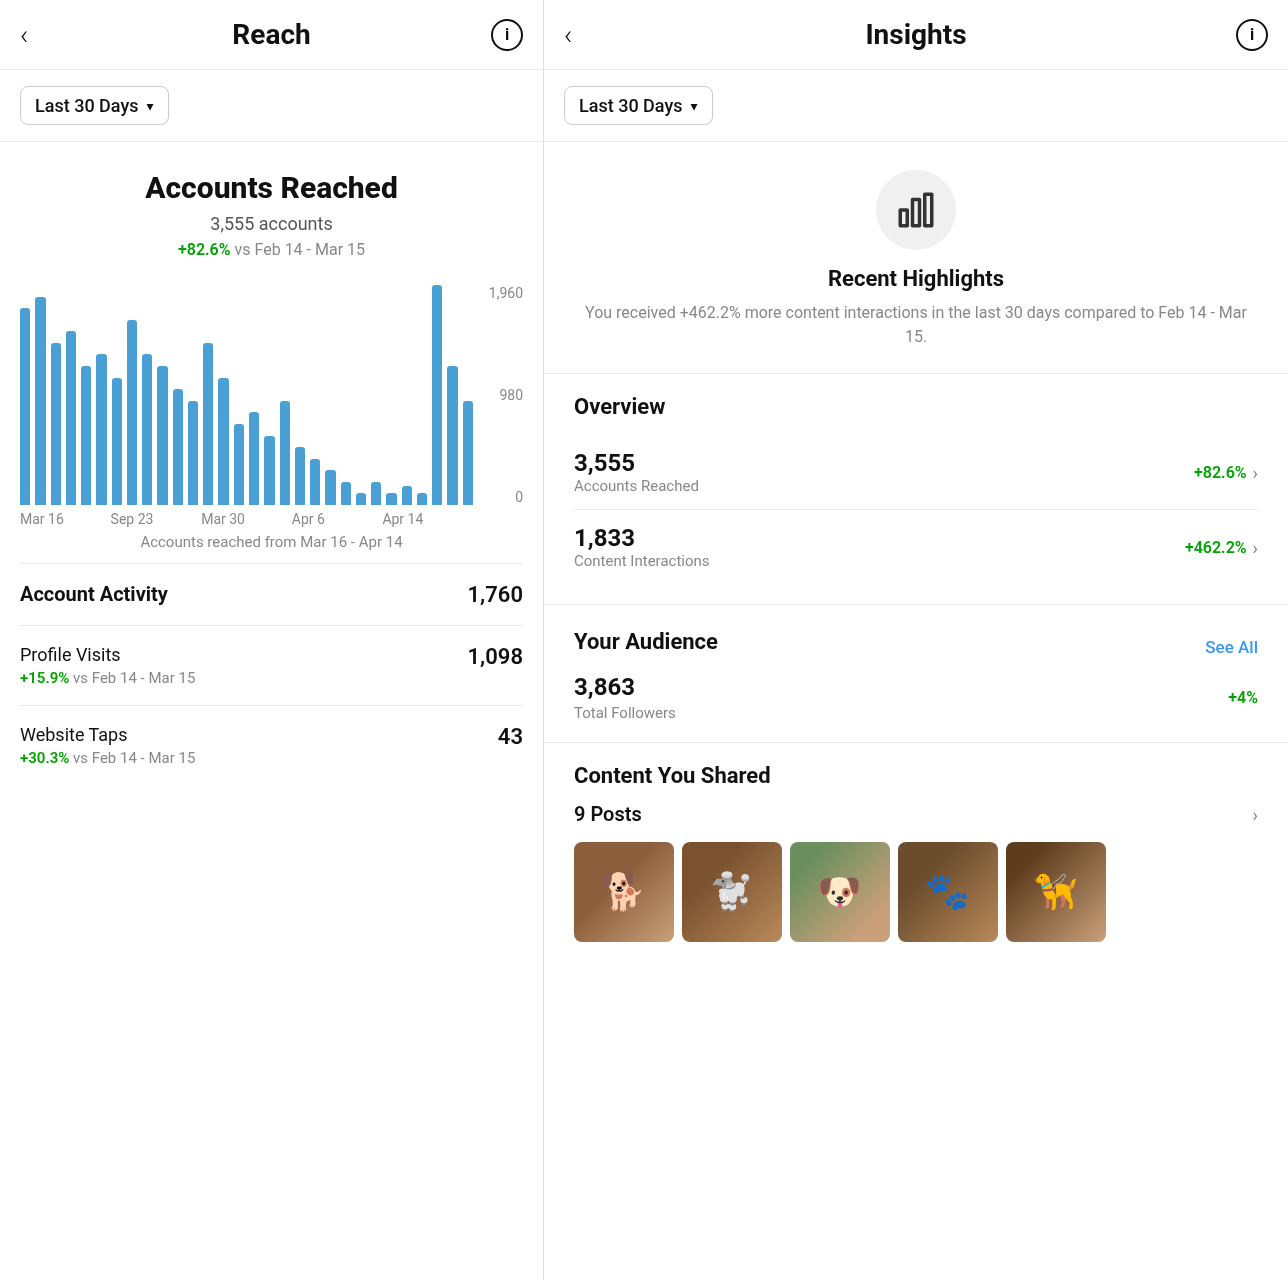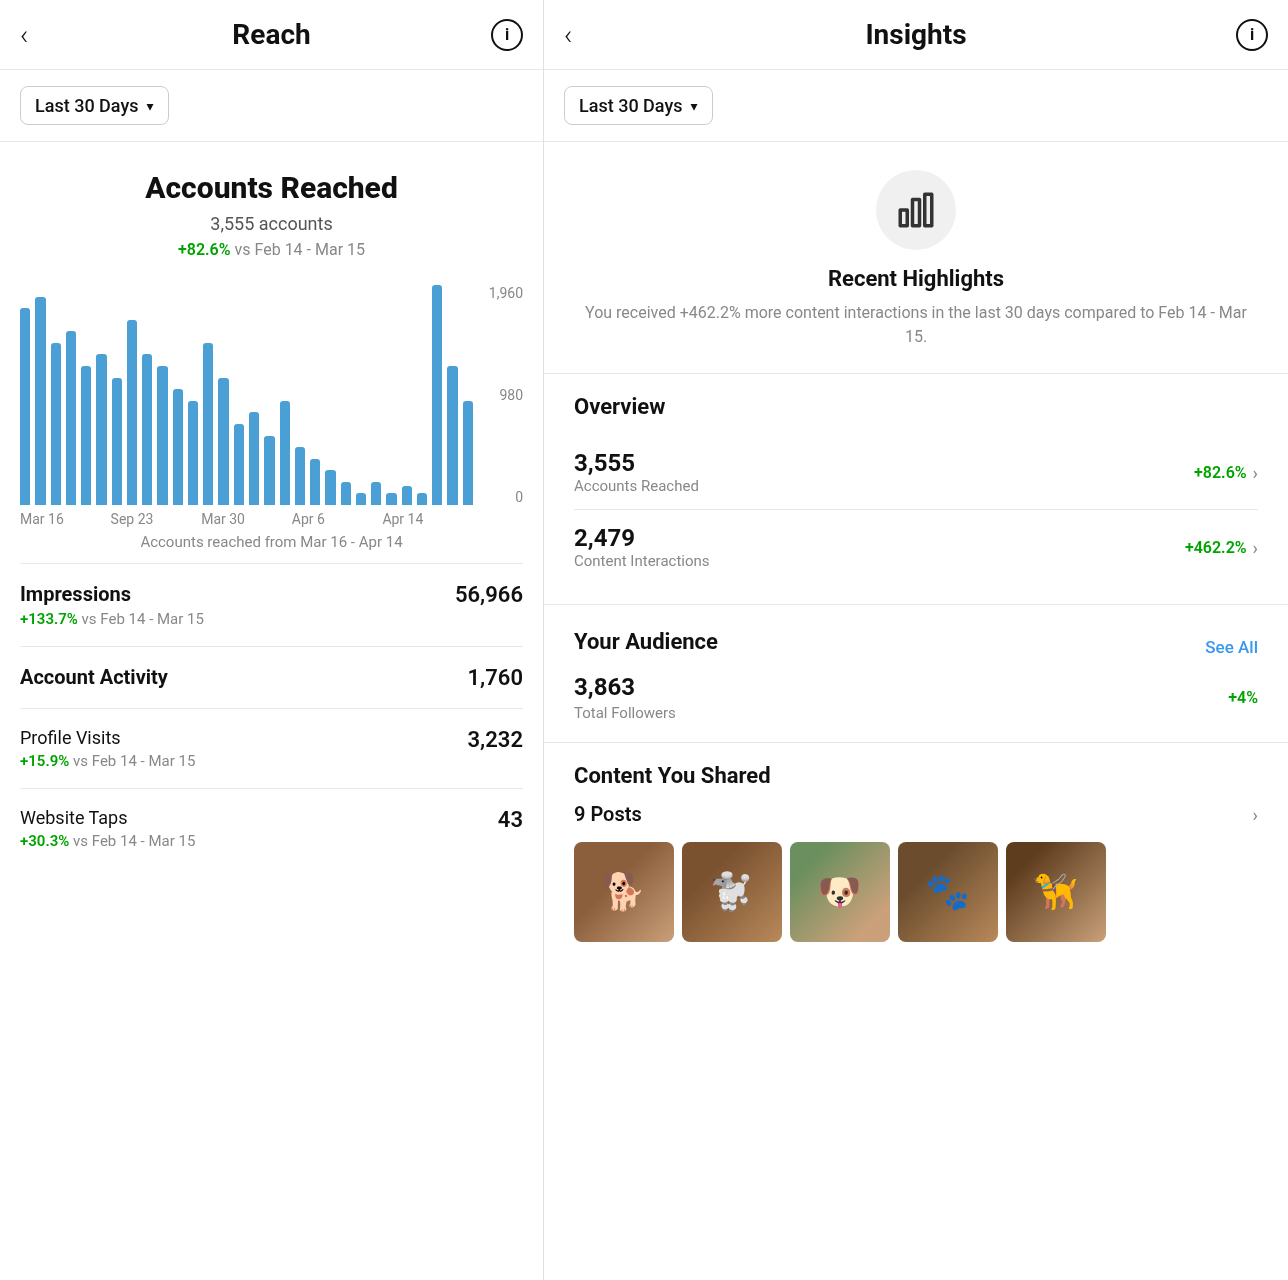--- a/index.html
+++ b/index.html
@@ -476,47 +476,37 @@
         <span class="chart-x-label">Sep 23</span>
         <span class="chart-x-label">Mar 30</span>
         <span class="chart-x-label">Apr 6</span>
         <span class="chart-x-label">Apr 14</span>
       </div>
     <div class="chart-caption">Accounts reached from Mar 16 - Apr 14</div>
   </div>
 
   <div class="metrics-section">
 
-    <div class="metric-row">
-      <div class="metric-left">
-        <span class="metric-title">Impressions</span>
-        <span class="metric-sub">
-          <span class="green-stat">+133.7%</span>
-          <span> vs Feb 14 - Mar 15</span>
-        </span>
-      </div>
-      <span class="metric-value">56,966</span>
-    </div>
 
     <div class="metric-row">
       <div class="metric-left">
         <span class="metric-title">Account Activity</span>
       </div>
       <span class="metric-value">1,760</span>
     </div>
 
     <div class="metric-row">
       <div class="metric-left">
         <span class="metric-title" style="font-size:18px;font-weight:400;">Profile Visits</span>
         <span class="metric-sub">
           <span class="green-stat">+15.9%</span>
           <span> vs Feb 14 - Mar 15</span>
         </span>
       </div>
-      <span class="metric-value">3,232</span>
+      <span class="metric-value">1,098</span>
     </div>
 
     <div class="metric-row">
       <div class="metric-left">
         <span class="metric-title" style="font-size:18px;font-weight:400;">Website Taps</span>
         <span class="metric-sub">
           <span class="green-stat">+30.3%</span>
           <span> vs Feb 14 - Mar 15</span>
         </span>
       </div>
@@ -563,21 +553,21 @@
         <span class="overview-label">Accounts Reached</span>
       </div>
       <div class="overview-item-right">
         <span class="green-stat">+82.6%</span>
         <span class="chevron-right">›</span>
       </div>
     </div>
 
     <div class="overview-item">
       <div class="overview-item-left">
-        <span class="overview-number">2,479</span>
+        <span class="overview-number">1,833</span>
         <span class="overview-label">Content Interactions</span>
       </div>
       <div class="overview-item-right">
         <span class="green-stat">+462.2%</span>
         <span class="chevron-right">›</span>
       </div>
     </div>
   </div>
 
   <div class="audience-section">

